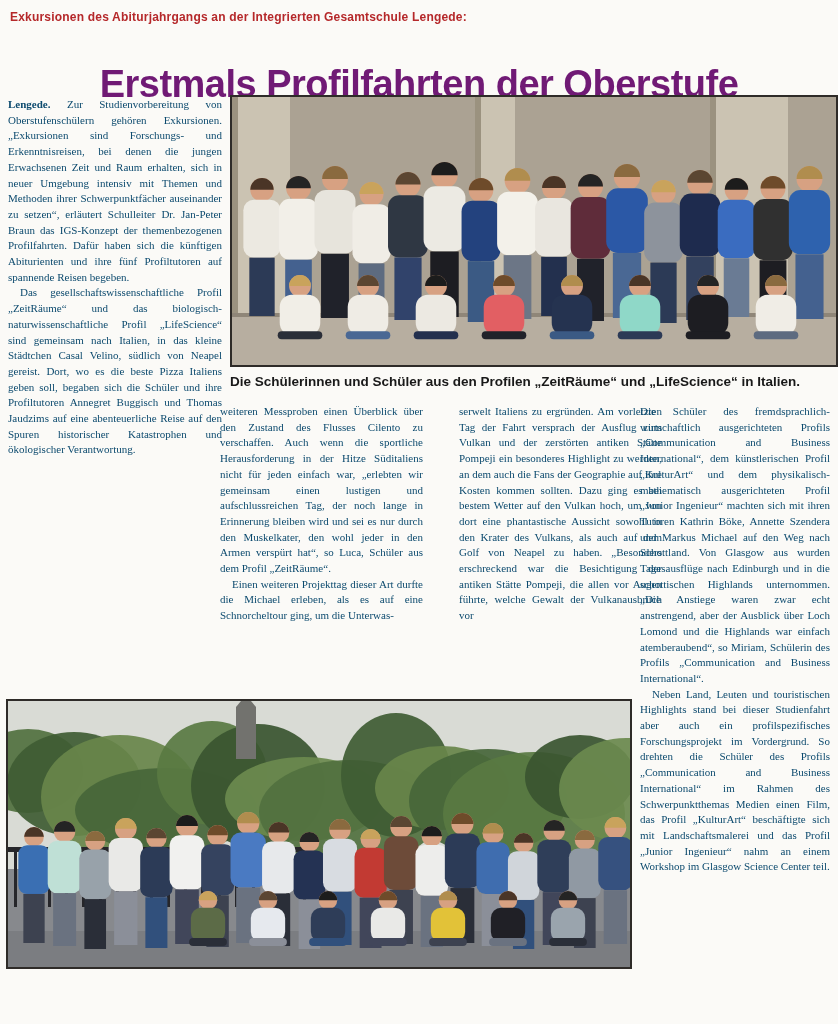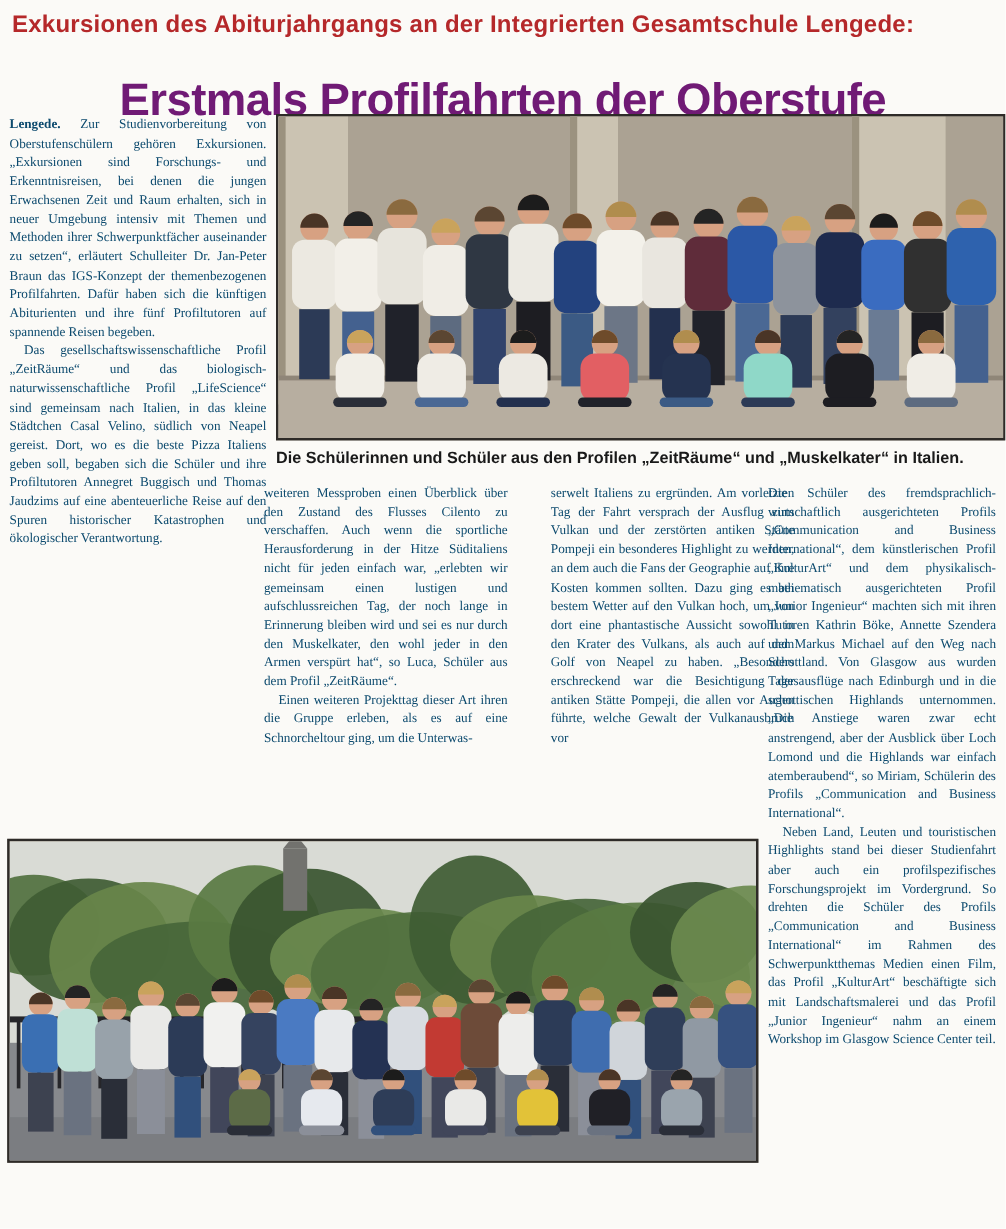--- a/index.html
+++ b/index.html
@@ -7,21 +7,21 @@
     position:relative;
     width:838px;height:1024px;
     background:#fbfaf7;
     font-family:"Liberation Serif","DejaVu Serif",serif;
     color:#232323;
     overflow:hidden;
   }
   .kicker{
     position:absolute;left:10px;top:10px;width:760px;
     font-family:"Liberation Sans","DejaVu Sans",sans-serif;
-    font-weight:bold;font-size:20px;letter-spacing:0.2px;
+    font-weight:bold;font-size:12px;letter-spacing:0.2px;
     color:var(--kicker-red,#b5282a);
   }
   .headline{
     position:absolute;left:0;top:40px;width:838px;
     text-align:center;
     font-family:"Liberation Sans","DejaVu Sans",sans-serif;
     font-weight:bold;font-size:38px;line-height:1.05;letter-spacing:-0.5px;
     color:#701a75;
   }
   .col{
@@ -172,25 +172,25 @@
         <circle cx="476" cy="188.92000000000002" r="10.920000000000002" fill="#d7a182"></circle>
         <path d="M 465.08 188.92000000000002 a 10.920000000000002 10.920000000000002 0 0 1 21.840000000000003 0 Z" fill="#242424"></path>
         <rect x="455.72" y="197.656" width="40.56" height="40.56" rx="12.168000000000001" fill="#1d1d22"></rect>
         <rect x="453.692" y="234.216" width="44.61600000000001" height="8" rx="4" fill="#1d1d22"></rect>
         <circle cx="544" cy="188.92000000000002" r="10.920000000000002" fill="#d7a182"></circle>
         <path d="M 533.08 188.92000000000002 a 10.920000000000002 10.920000000000002 0 0 1 21.840000000000003 0 Z" fill="#8a6a3f"></path>
         <rect x="523.72" y="197.656" width="40.56" height="40.56" rx="12.168000000000001" fill="#f0ede6"></rect>
         <rect x="521.692" y="234.216" width="44.61600000000001" height="8" rx="4" fill="#5d6b80"></rect>
       </svg>
   </figure>
-  <div class="caption caption-top">Die Schülerinnen und Schüler aus den Profilen „ZeitRäume“ und „Muskelkater“ in Italien.</div>
+  <div class="caption caption-top">Die Schülerinnen und Schüler aus den Profilen „ZeitRäume“ und „LifeScience“ in Italien.</div>
 
   <div class="col col2">
     <p>weiteren Messproben einen Überblick über den Zustand des Flusses Cilento zu verschaffen. Auch wenn die sportliche Herausforderung in der Hitze Süditaliens nicht für jeden einfach war, „erlebten wir gemeinsam einen lustigen und aufschlussreichen Tag, der noch lange in Erinnerung bleiben wird und sei es nur durch den Muskelkater, den wohl jeder in den Armen verspürt hat“, so Luca, Schüler aus dem Profil „ZeitRäume“.</p>
-    <p>Einen weiteren Projekttag dieser Art ihren die Gruppe erleben, als es auf eine Schnorcheltour ging, um die Unterwas-</p>
+    <p>Einen weiteren Projekttag dieser Art durfte die Michael erleben, als es auf eine Schnorcheltour ging, um die Unterwas-</p>
   </div>
 
   <div class="col col3">
     <p>serwelt Italiens zu ergründen. Am vorletzten Tag der Fahrt versprach der Ausflug zum Vulkan und der zerstörten antiken Stätte Pompeji ein besonderes Highlight zu werden, an dem auch die Fans der Geographie auf ihre Kosten kommen sollten. Dazu ging es bei bestem Wetter auf den Vulkan hoch, um von dort eine phantastische Aussicht sowohl in den Krater des Vulkans, als auch auf dem Golf von Neapel zu haben. „Besonders erschreckend war die Besichtigung der antiken Stätte Pompeji, die allen vor Augen führte, welche Gewalt der Vulkanausbruch vor</p>
   </div>
 
   <div class="col col4">
     <p>Die Schüler des fremdsprachlich-wirtschaftlich ausgerichteten Profils „Communication and Business International“, dem künstlerischen Profil „KulturArt“ und dem physikalisch-mathematisch ausgerichteten Profil „Junior Ingenieur“ machten sich mit ihren Tutoren Kathrin Böke, Annette Szendera und Markus Michael auf den Weg nach Schottland. Von Glasgow aus wurden Tagesausflüge nach Edinburgh und in die schottischen Highlands unternommen. „Die Anstiege waren zwar echt anstrengend, aber der Ausblick über Loch Lomond und die Highlands war einfach atemberaubend“, so Miriam, Schülerin des Profils „Communication and Business International“.</p>
     <p><span>Neben Land, Leuten und touristischen Highlights stand bei dieser Studienfahrt aber auch ein profilspezifisches Forschungsprojekt im Vordergrund. So drehten die Schüler des Profils „Communication and Business International“ im Rahmen des Schwerpunktthemas Medien einen Film, das Profil „KulturArt“ beschäftigte sich mit Landschaftsmalerei und das Profil „Junior Ingenieur“ nahm an einem Workshop im Glasgow Science Center teil.</span> </p>
   </div>

